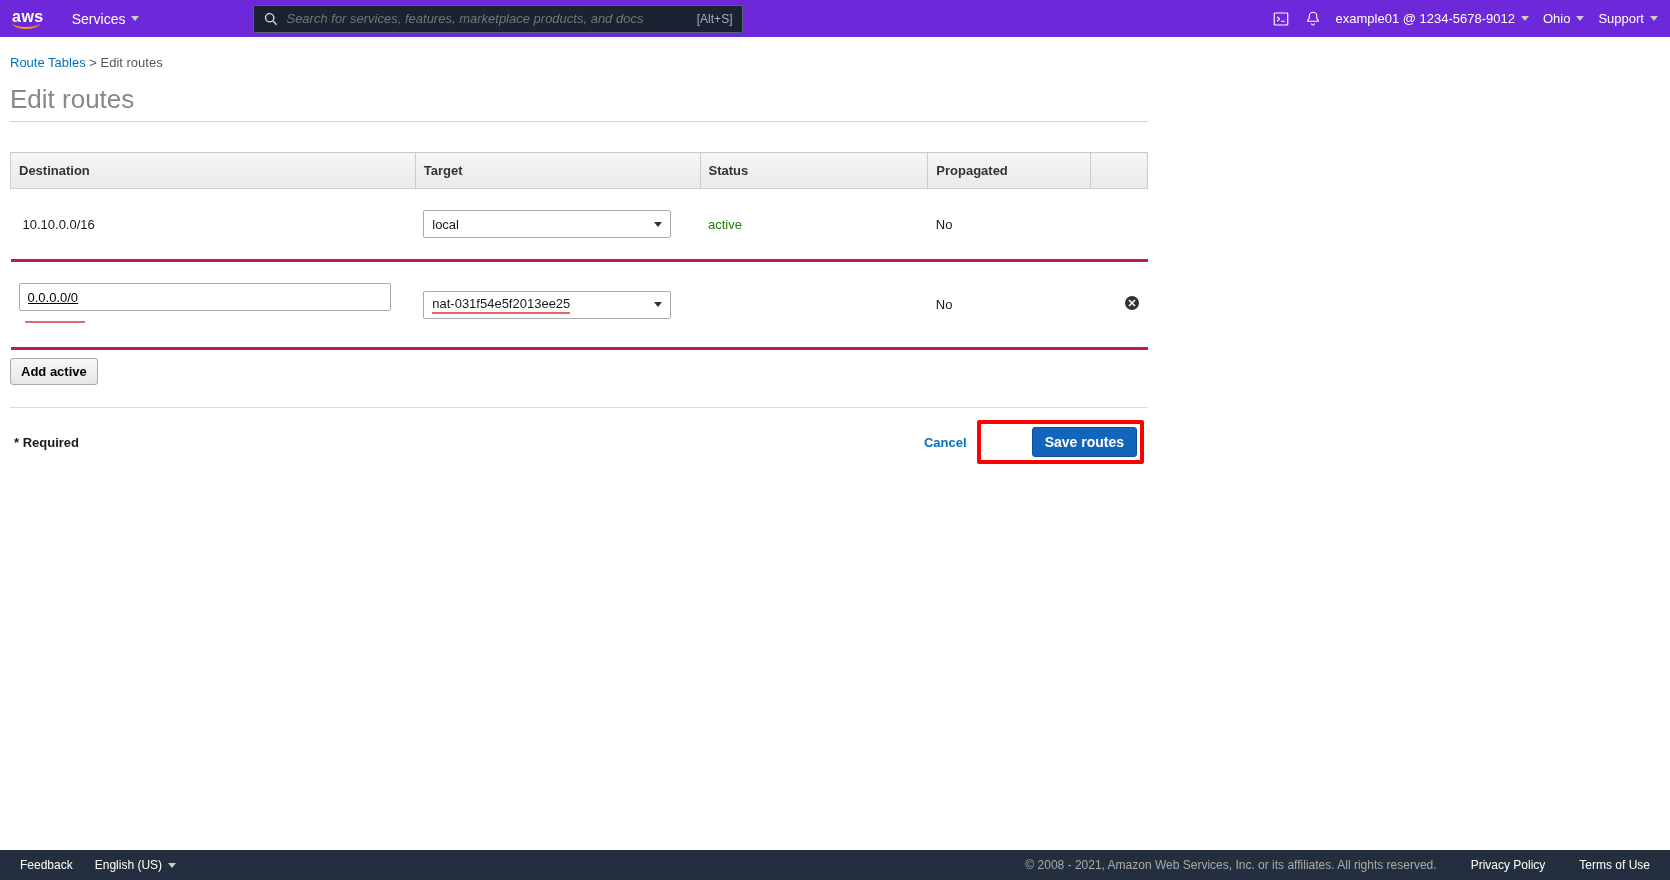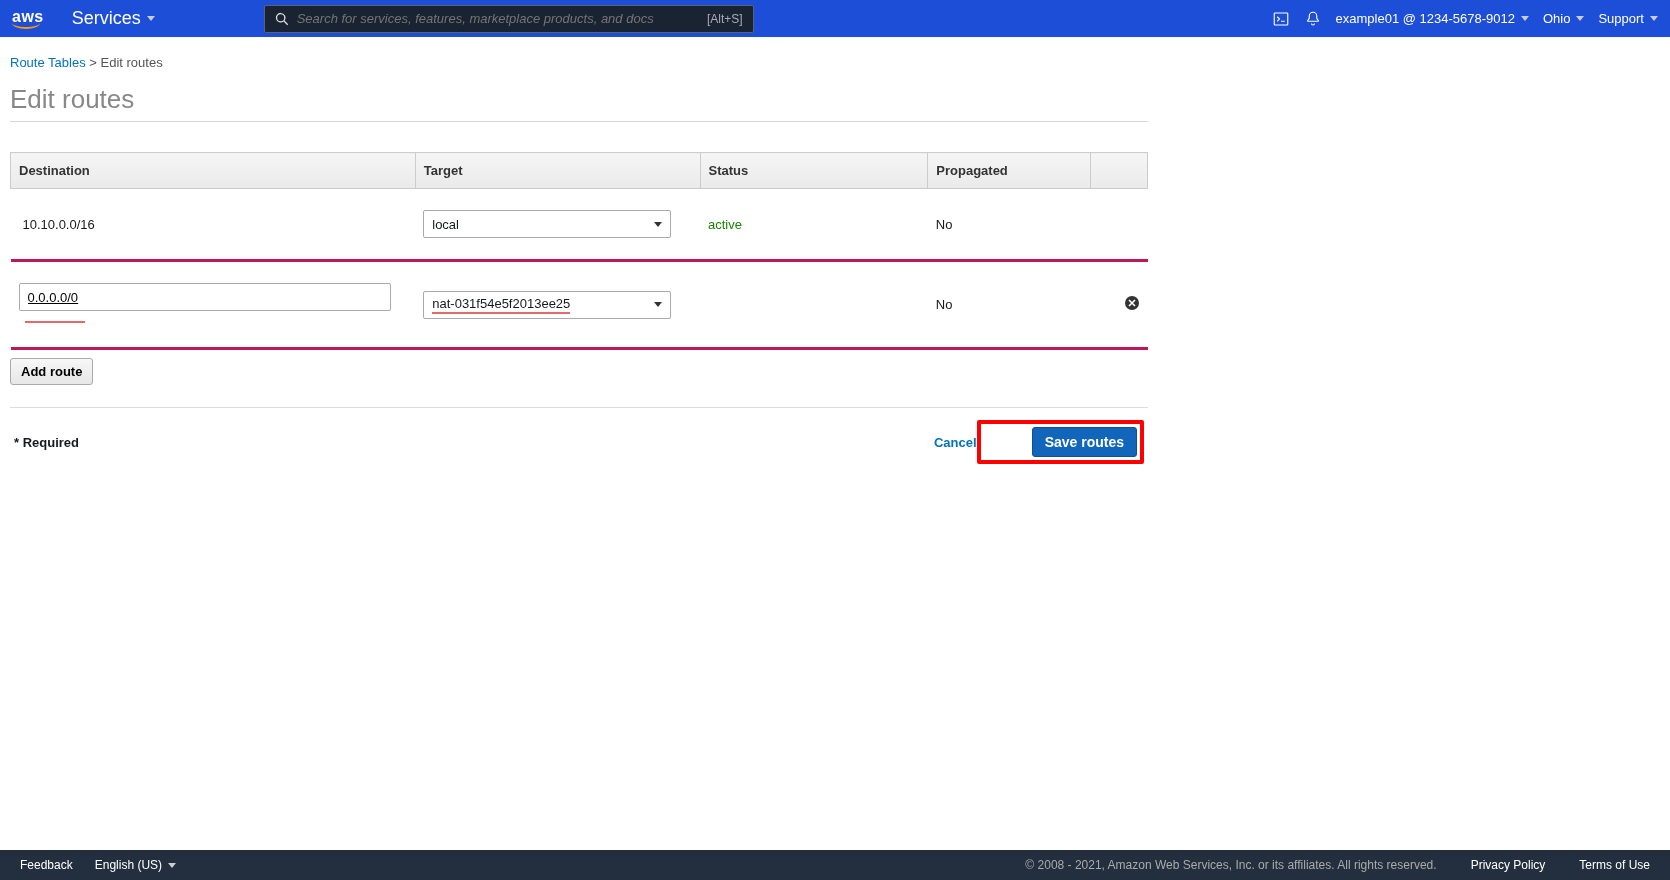--- a/index.html
+++ b/index.html
@@ -1,22 +1,22 @@
 <!DOCTYPE html>
 <html><head>
 <meta charset="utf-8">
 <style>
 * { box-sizing: border-box; margin: 0; padding: 0; }
 body { font-family: "Amazon Ember", "Helvetica Neue", Arial, sans-serif; font-size: 13px; color: #16191f; background: #fff; width: 1670px; height: 880px; position: relative; }
 
 
-.topnav { background: #1d4ed8; height: 37px; display: flex; align-items: center; color: #fff; padding: 0 12px; }
+.topnav { background: #6d28d9; height: 37px; display: flex; align-items: center; color: #fff; padding: 0 12px; }
 .aws-logo { font-weight: 700; font-size: 16px; letter-spacing: 0.5px; display: inline-flex; flex-direction: column; line-height: 1; }
 .aws-logo .swoosh { height: 6px; width: 28px; border-bottom: 2px solid #ff9900; border-radius: 0 0 50% 50%/0 0 100% 100%; margin-top: -2px; }
-.services-menu { margin-left: 28px; display: flex; align-items: center; gap: 6px; cursor: pointer; font-size: 18px; }
+.services-menu { margin-left: 28px; display: flex; align-items: center; gap: 6px; cursor: pointer; font-size: 14px; }
 .caret-down { width: 0; height: 0; border-left: 4px solid transparent; border-right: 4px solid transparent; border-top: 5px solid #ccc; display: inline-block; }
 .searchbox { margin-left: auto; margin-right: auto; width: 490px; height: 28px; border: 1px solid #586375; border-radius: 2px; background: #1a2332; display: flex; align-items: center; padding: 0 10px; color: #aab; position: relative; left: -100px; }
 .searchbox svg { fill: #ddd; width: 14px; height: 14px; margin-right: 8px; }
 .searchbox input { flex: 1; background: transparent; border: none; color: #fff; font-style: italic; font-size: 13px; outline: none; }
 .searchbox .shortcut { font-style: normal; color: #aab; font-size: 12px; }
 .nav-right { display: flex; align-items: center; gap: 14px; margin-left: auto; }
 .nav-right .nav-item { display: flex; align-items: center; gap: 6px; cursor: pointer; font-size: 13px; color: #fff; }
 .nav-right svg.icon { width: 18px; height: 18px; fill: none; stroke: #fff; stroke-width: 1.5; }
 
 
@@ -39,21 +39,21 @@
 .target-select .caret-down { border-top-color: #333; }
 .remove-icon-cell { text-align: right; padding-right: 10px; }
 .remove-circle { width: 16px; height: 16px; display: inline-block; }
 
 .add-route-btn { margin-top: 8px; padding: 5px 10px; border: 1px solid #aaa; border-radius: 3px; background: linear-gradient(#f7f7f7,#e7e7e7); font-weight: 700; font-size: 13px; cursor: pointer; }
 
 
 .form-divider { border-top: 1px solid #ddd; margin-top: 22px; }
 .form-footer { display: flex; align-items: center; padding: 12px 4px; }
 .required-note { font-weight: 700; font-size: 13px; }
-.form-actions { margin-left: auto; display: flex; align-items: center; }
+.form-actions { margin-left: auto; display: flex; align-items: center; gap: 10px; }
 .cancel-link { color: #0073bb; font-weight: 700; cursor: pointer; }
 .save-btn { background: #1166bb; color: #fff; border: 1px solid #0d5299; border-radius: 3px; padding: 6px 12px; font-weight: 700; font-size: 14px; cursor: pointer; margin-left: 48px; }
 .highlight-box { border: 4px solid #ff0000; padding: 3px; border-radius: 2px; display: inline-flex; }
 
 
 .bottombar { position: absolute; bottom: 0; left: 0; right: 0; background: #232f3e; height: 30px; display: flex; align-items: center; padding: 0 20px; color: #fff; font-size: 12px; }
 .bottombar .left { display: flex; gap: 22px; align-items: flex-end; }
 .bottombar .lang { display: flex; align-items: center; gap: 6px; }
 .bottombar .right { margin-left: auto; display: flex; gap: 34px; align-items: center; }
 .bottombar .copyright { color: #aaa; }
@@ -162,21 +162,21 @@
         <td class="remove-icon-cell">
           <svg class="remove-circle" viewBox="0 0 16 16">
               <circle cx="8" cy="8" r="7" fill="#333"></circle>
               <path d="M5 5l6 6M11 5l-6 6" stroke="#fff" stroke-width="1.6"></path>
             </svg>
         </td>
       </tr>
     </tbody>
   </table>
 
-  <button class="add-route-btn">Add route</button>
+  <button class="add-route-btn">Add active</button>
 
   <div class="form-divider"></div>
   <div class="form-footer">
     <span class="required-note">* Required</span>
     <div class="form-actions">
       <span class="cancel-link">Cancel</span>
       <span class="highlight-box">
         <button class="save-btn">Save routes</button>
       </span>
     </div>

